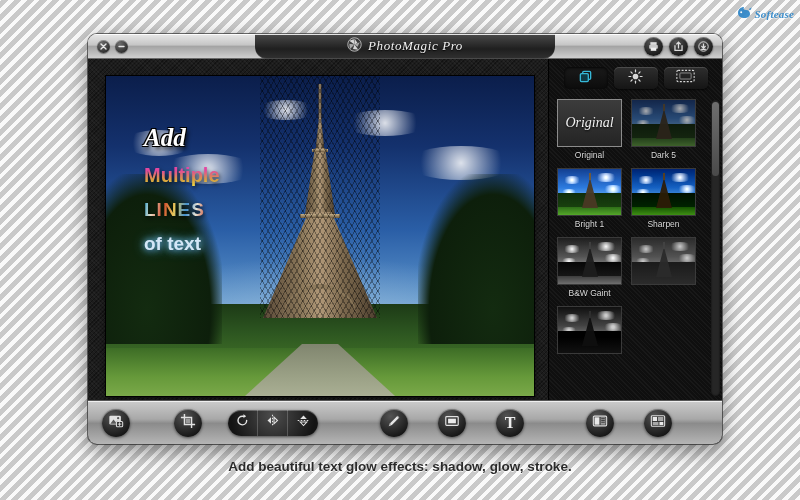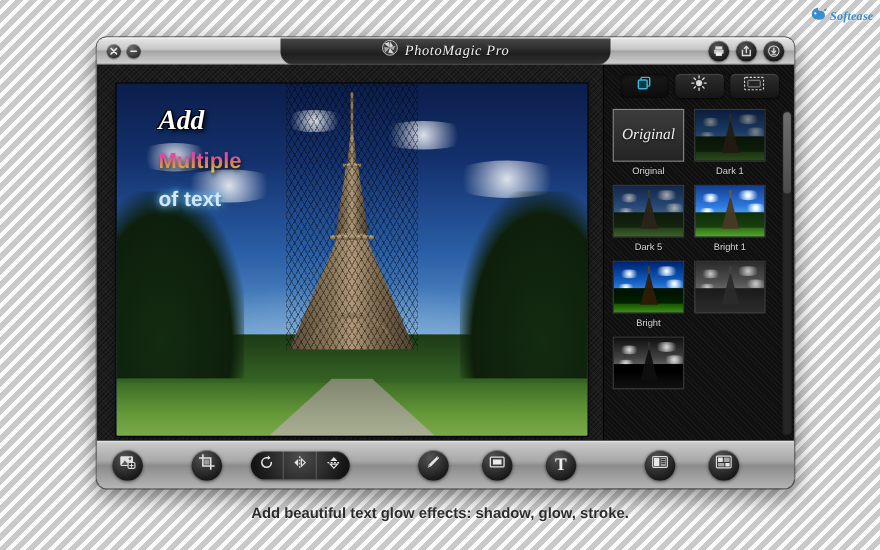--- a/index.html
+++ b/index.html
@@ -183,20 +183,21 @@
   
   #overlay { position: absolute; left: 38px; top: 20px; }
   .tline { margin-bottom: 12px; white-space: nowrap; }
   #tl-add {
     font-family: "Liberation Serif", serif;
     font-size: 25px; font-weight: bold; font-style: italic;
     color: #ffffff;
     text-shadow:
       -1px -1px 0 #000, 1px -1px 0 #000, -1px 1px 0 #000, 1px 1px 0 #000,
       2px 3px 4px rgba(0,0,0,.85);
+    margin-top: 28px;
   }
   #tl-multiple {
     font-size: 20px; font-weight: bold;
     background: linear-gradient(#e246b4 0%, #e2489a 28%, #d8a13e 70%, #f5e14a 100%);
     -webkit-background-clip: text; background-clip: text;
     color: transparent;
     filter: drop-shadow(1px 2px 2px rgba(0,0,0,.7));
   }
   #tl-lines {
     font-size: 19px; font-weight: bold; letter-spacing: 1px;
@@ -465,20 +466,21 @@
             <div class="t-seg t-low"></div>
             <div class="t-deck deck2"></div>
             <div class="t-deck deck1"></div>
             <div class="arch"></div>
             <div class="t-lattice"></div>
           </div>
 
           <div id="overlay">
             <div class="tline" id="tl-add">Add</div>
             <div class="tline" id="tl-multiple">Multiple</div>
+            <div class="tline" id="tl-lines">LINES</div>
             <div class="tline" id="tl-oftext">of text</div>
           </div>
         </div>
       </div>
 
       <div id="panel">
 
         <div id="panel-tabs">
           <div class="ptab active">
             <span>
@@ -515,36 +517,20 @@
           </div>
         </div>
 
         <div id="filters">
           <div id="filter-grid">
               <div class="filt original sel">
                 <div class="thumb">
                   <span class="orig-word">Original</span>
                 </div>
                 <div class="cap">Original</div>
-              </div>
-              <div class="filt">
-                <div class="thumb">
-                  <div class="mini dark1">
-                    <div class="m-sky"></div>
-                    <div class="m-cloud" style="left:4px;top:7px;width:20px;height:8px;"></div>
-                    <div class="m-cloud" style="left:36px;top:4px;width:24px;height:9px;"></div>
-                    <div class="m-cloud" style="left:44px;top:16px;width:22px;height:8px;"></div>
-                    <div class="m-cloud" style="left:2px;top:20px;width:18px;height:7px;"></div>
-                    <div class="m-hill"></div>
-                    <div class="m-lawn"></div>
-                    <div class="m-tower"></div>
-                    <div class="m-spire"></div>
-                  </div>
-                </div>
-                <div class="cap">Dark 1</div>
               </div>
               <div class="filt">
                 <div class="thumb">
                   <div class="mini dark2">
                     <div class="m-sky"></div>
                     <div class="m-cloud" style="left:4px;top:7px;width:20px;height:8px;"></div>
                     <div class="m-cloud" style="left:36px;top:4px;width:24px;height:9px;"></div>
                     <div class="m-cloud" style="left:44px;top:16px;width:22px;height:8px;"></div>
                     <div class="m-cloud" style="left:2px;top:20px;width:18px;height:7px;"></div>
                     <div class="m-hill"></div>
@@ -578,21 +564,37 @@
                     <div class="m-cloud" style="left:4px;top:7px;width:20px;height:8px;"></div>
                     <div class="m-cloud" style="left:36px;top:4px;width:24px;height:9px;"></div>
                     <div class="m-cloud" style="left:44px;top:16px;width:22px;height:8px;"></div>
                     <div class="m-cloud" style="left:2px;top:20px;width:18px;height:7px;"></div>
                     <div class="m-hill"></div>
                     <div class="m-lawn"></div>
                     <div class="m-tower"></div>
                     <div class="m-spire"></div>
                   </div>
                 </div>
-                <div class="cap">Bright</div>
+                <div class="cap">Sharpen</div>
+              </div>
+              <div class="filt">
+                <div class="thumb">
+                  <div class="mini bwg">
+                    <div class="m-sky"></div>
+                    <div class="m-cloud" style="left:4px;top:7px;width:20px;height:8px;"></div>
+                    <div class="m-cloud" style="left:36px;top:4px;width:24px;height:9px;"></div>
+                    <div class="m-cloud" style="left:44px;top:16px;width:22px;height:8px;"></div>
+                    <div class="m-cloud" style="left:2px;top:20px;width:18px;height:7px;"></div>
+                    <div class="m-hill"></div>
+                    <div class="m-lawn"></div>
+                    <div class="m-tower"></div>
+                    <div class="m-spire"></div>
+                  </div>
+                </div>
+                <div class="cap">B&amp;W Gaint</div>
               </div>
               <div class="filt">
                 <div class="thumb">
                   <div class="mini r1">
                     <div class="m-sky"></div>
                     <div class="m-cloud" style="left:4px;top:7px;width:20px;height:8px;"></div>
                     <div class="m-cloud" style="left:36px;top:4px;width:24px;height:9px;"></div>
                     <div class="m-cloud" style="left:44px;top:16px;width:22px;height:8px;"></div>
                     <div class="m-cloud" style="left:2px;top:20px;width:18px;height:7px;"></div>
                     <div class="m-hill"></div>

